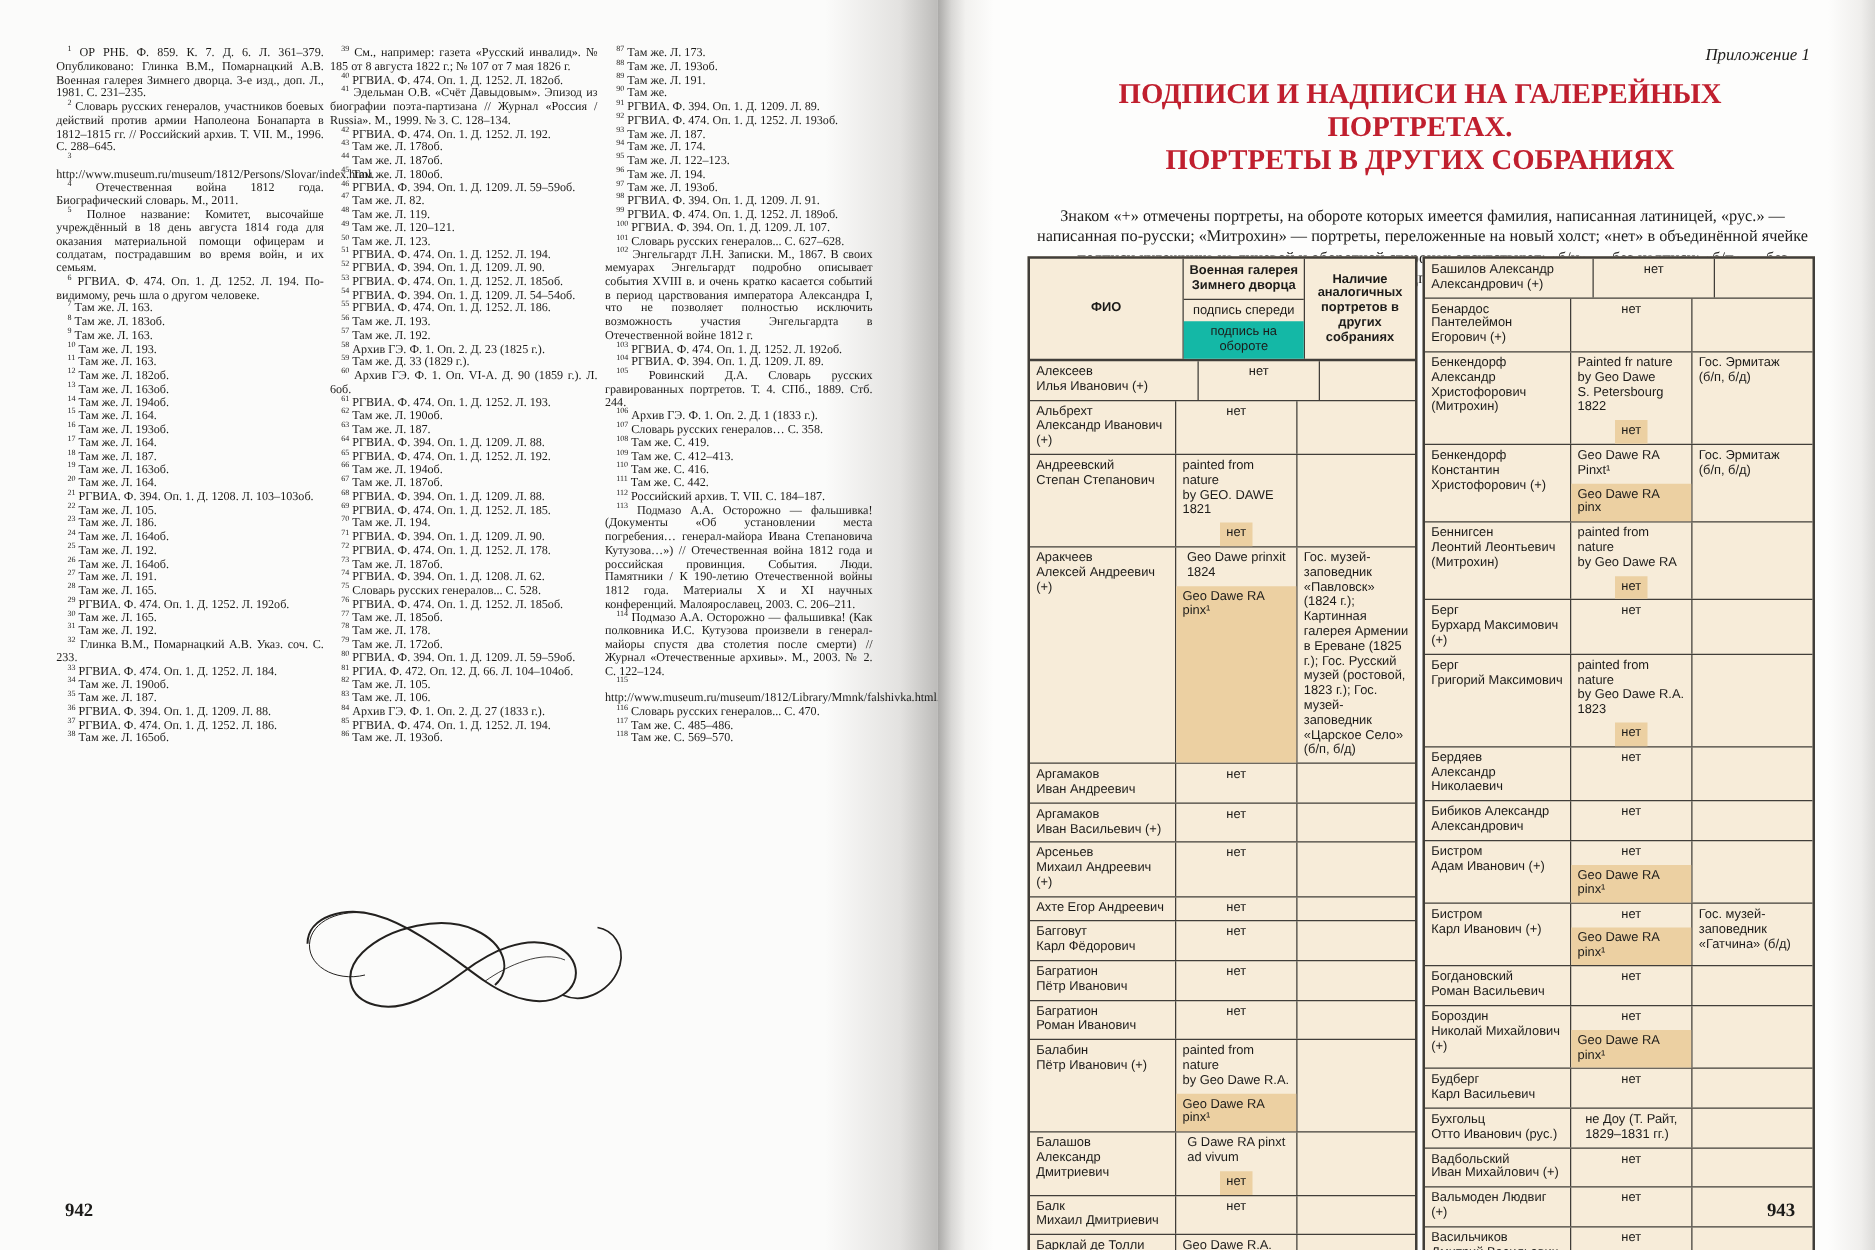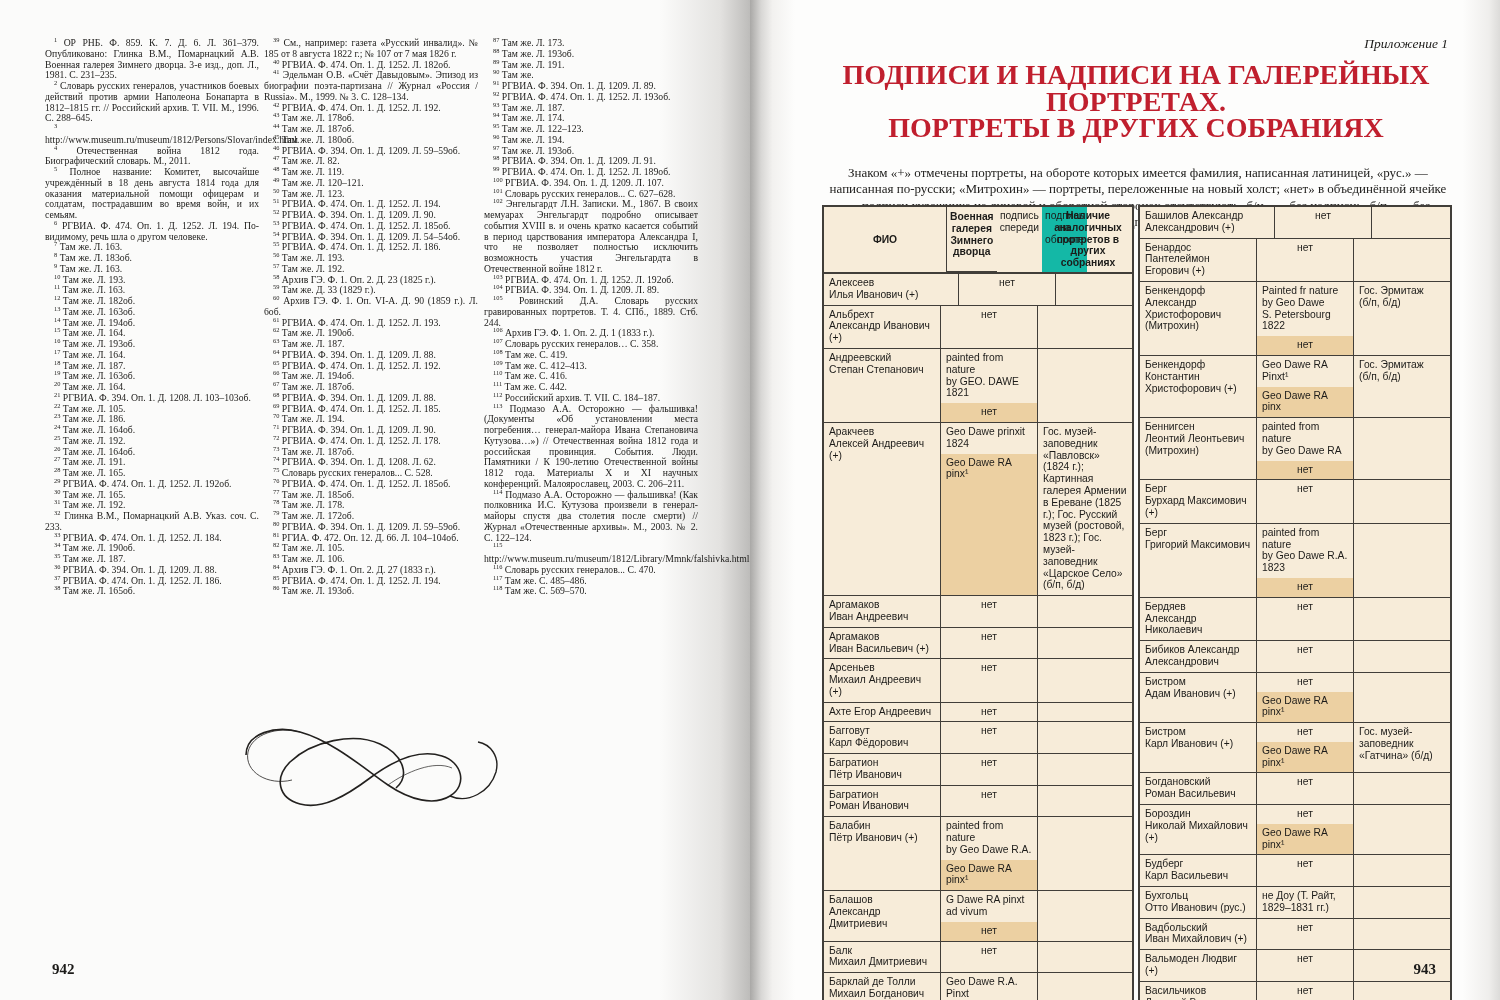--- a/index.html
+++ b/index.html
@@ -14,43 +14,43 @@
   #fncol0{left:45px;} #fncol1{left:264px;} #fncol2{left:484px;}
   .fn{margin:0;text-indent:9px;}
   .fn sup{font-size:6.4px;line-height:0;}
   .pageno{position:absolute;bottom:22px;font-size:15px;font-weight:bold;}
   #pageno-left{left:52px;} #pageno-right{right:64px;}
   
   #flourish{position:absolute;left:238px;top:700px;}
   
   #appendix-label{position:absolute;top:36px;right:52px;font-style:italic;font-size:13.5px;}
   #title{position:absolute;top:62px;left:72px;width:628px;text-align:center;
-         color:#c01f2e;font-weight:bold;font-size:28px;line-height:26.5px;}
+         color:#c01f2e;font-weight:bold;font-size:23px;line-height:26.5px;}
   #intro{position:absolute;top:122px;left:76px;width:624px;text-align:center;
          font-size:13px;line-height:16.4px;margin-top:43px;}
   
   .thalf{position:absolute;top:205px;border:2px solid #413e39;background:#f7ecd9;
          font-family:"Liberation Sans",sans-serif;font-size:10.3px;line-height:11.8px;}
   #table-left{left:72px;width:308px;}
   #table-right{left:388px;width:310px;}
   .trow{display:flex;border-top:1.5px solid #413e39;align-items:stretch;}
   .trow:first-child{border-top:none;gap:18px;}
   .cell{padding:3px 5px 4px 5px;white-space:pre-line;box-sizing:border-box;}
   .cell.name{width:116px;flex:0 0 116px;}
   .sigcol{width:96px;flex:0 0 96px;border-left:1.5px solid #413e39;
-          border-right:1.5px solid #413e39;display:flex;flex-direction:column;}
+          border-right:1.5px solid #413e39;display:flex;flex-direction:column;align-items:center;}
   .sig{padding:3px 5px 4px 5px;white-space:pre-line;}
   .sig.back{background:#ecd0a2;flex:1;}
   .sig.net{text-align:center;}
   .cell.other{flex:1;}
   
   .thead{display:flex;border-bottom:2px solid #413e39;font-weight:bold;text-align:center;}
   .thead .hfio{width:116px;flex:0 0 116px;display:flex;align-items:center;justify-content:center;padding:3px;}
   .thead .hmid{width:96px;flex:0 0 96px;border-left:1.5px solid #413e39;border-right:1.5px solid #413e39;
-               display:flex;flex-direction:row;}
+               display:flex;flex-direction:column;}
   .thead .hgal{padding:4px 3px;border-bottom:1px solid #413e39;white-space:pre-line;}
   .thead .hsub{font-weight:normal;padding:3px;}
   .thead .hback{background:#14b8a6;flex:1;}
   .thead .hother{flex:1;display:flex;align-items:center;justify-content:center;padding:3px;white-space:pre-line;}
 </style>
 </head>
 <body>
 
 <div class="page" id="page-left">
   <div class="fncol" id="fncol0">

